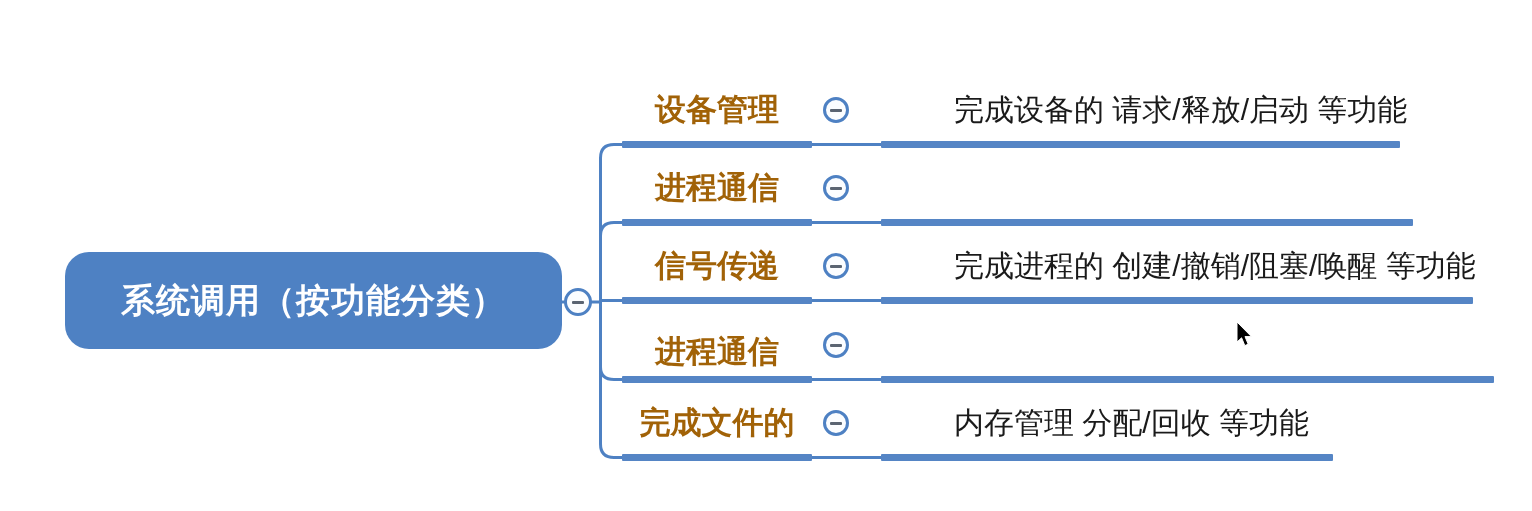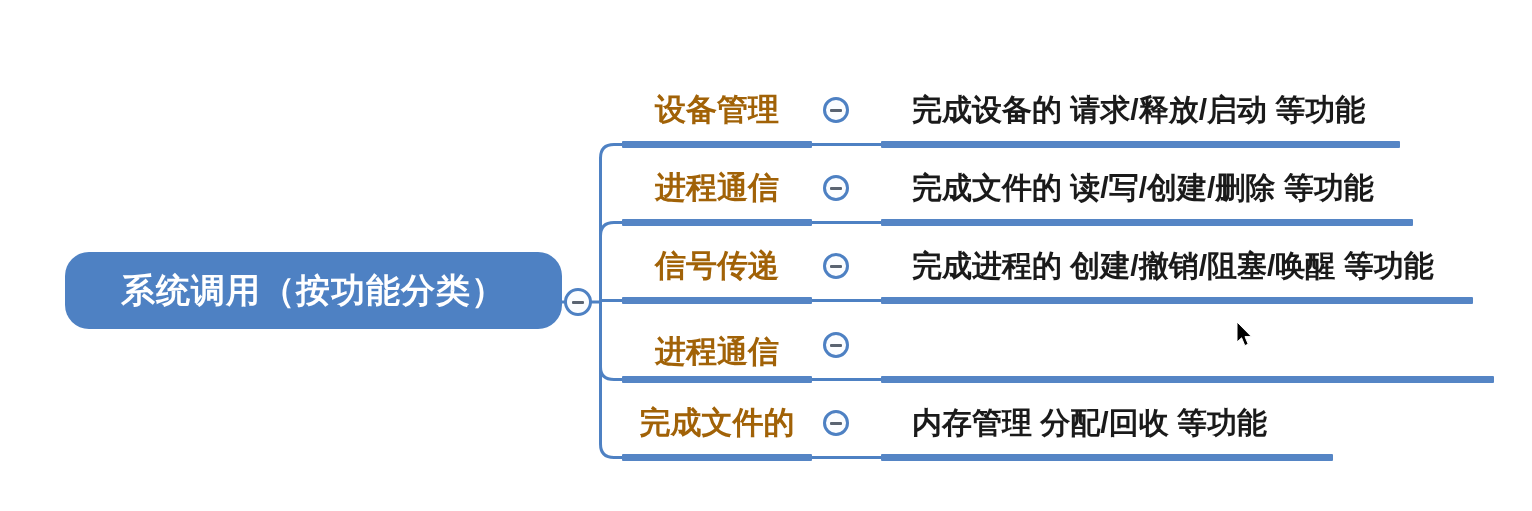--- a/index.html
+++ b/index.html
@@ -19,21 +19,21 @@
     position: absolute;
     left: 0;
     top: 0;
     pointer-events: none;
   }
   .root-node {
     position: absolute;
     left: 65px;
     top: 252px;
     width: 497px;
-    height: 77px;
+    height: 97px;
     background: #4E81C3;
     border-radius: 24px;
     display: flex;
     align-items: center;
     justify-content: center;
     box-sizing: border-box;
     cursor: pointer;
   }
   .root-node .root-label {
     color: #FFFFFF;
@@ -75,24 +75,24 @@
     text-align: center;
     font-size: 31px;
     line-height: 36px;
     font-weight: 700;
     color: #a16207;
     white-space: nowrap;
     cursor: pointer;
   }
   .desc-label {
     position: absolute;
-    left: 912px;
+    left: 954px;
     font-size: 30px;
     line-height: 36px;
-    font-weight: 700;
+    font-weight: 400;
     color: #1A1A1A;
     white-space: nowrap;
     cursor: pointer;
   }
   .bar {
     position: absolute;
     height: 7px;
     background: #5585C5;
     border-radius: 1px;
   }
@@ -145,21 +145,20 @@
     <span class="minus"></span>
   </div>
   <div class="desc-label" style="top:92px">完成设备的 请求/释放/启动 等功能</div>
   <div class="bar desc-bar" style="top:141px; width:519px"></div>
 
   <div class="topic-label" style="top:170px">进程通信</div>
   <div class="bar topic-bar" style="top:219px"></div>
   <div class="collapse-btn" style="left:823px; top:175px">
     <span class="minus"></span>
   </div>
-  <div class="desc-label" style="top:170px">完成文件的 读/写/创建/删除 等功能</div>
   <div class="bar desc-bar" style="top:219px; width:532px"></div>
 
   <div class="topic-label" style="top:248px">信号传递</div>
   <div class="bar topic-bar" style="top:297px"></div>
   <div class="collapse-btn" style="left:823px; top:253px">
     <span class="minus"></span>
   </div>
   <div class="desc-label" style="top:248px">完成进程的 创建/撤销/阻塞/唤醒 等功能</div>
   <div class="bar desc-bar" style="top:297px; width:592px"></div>
 

